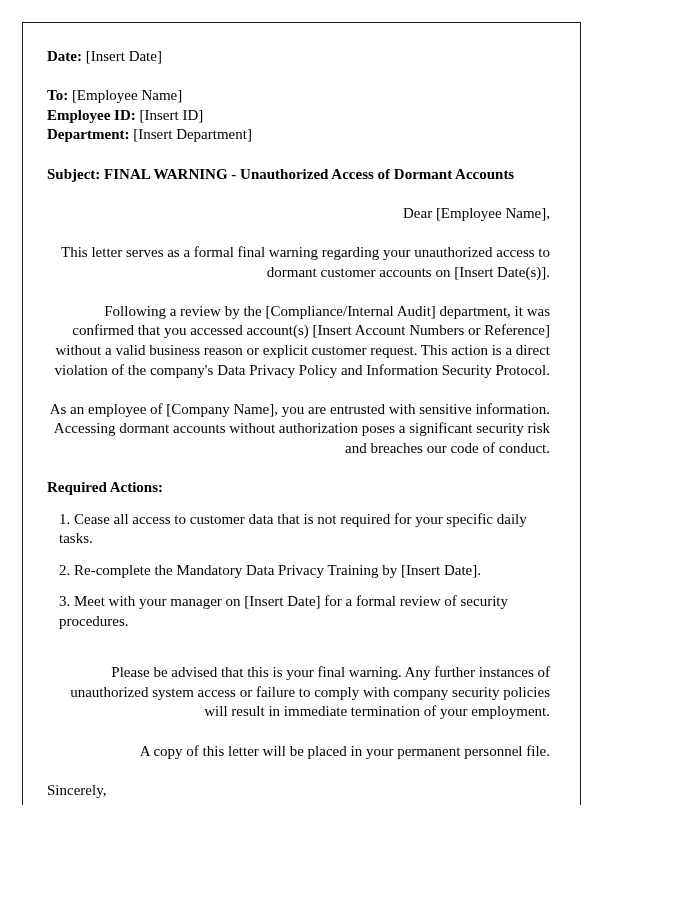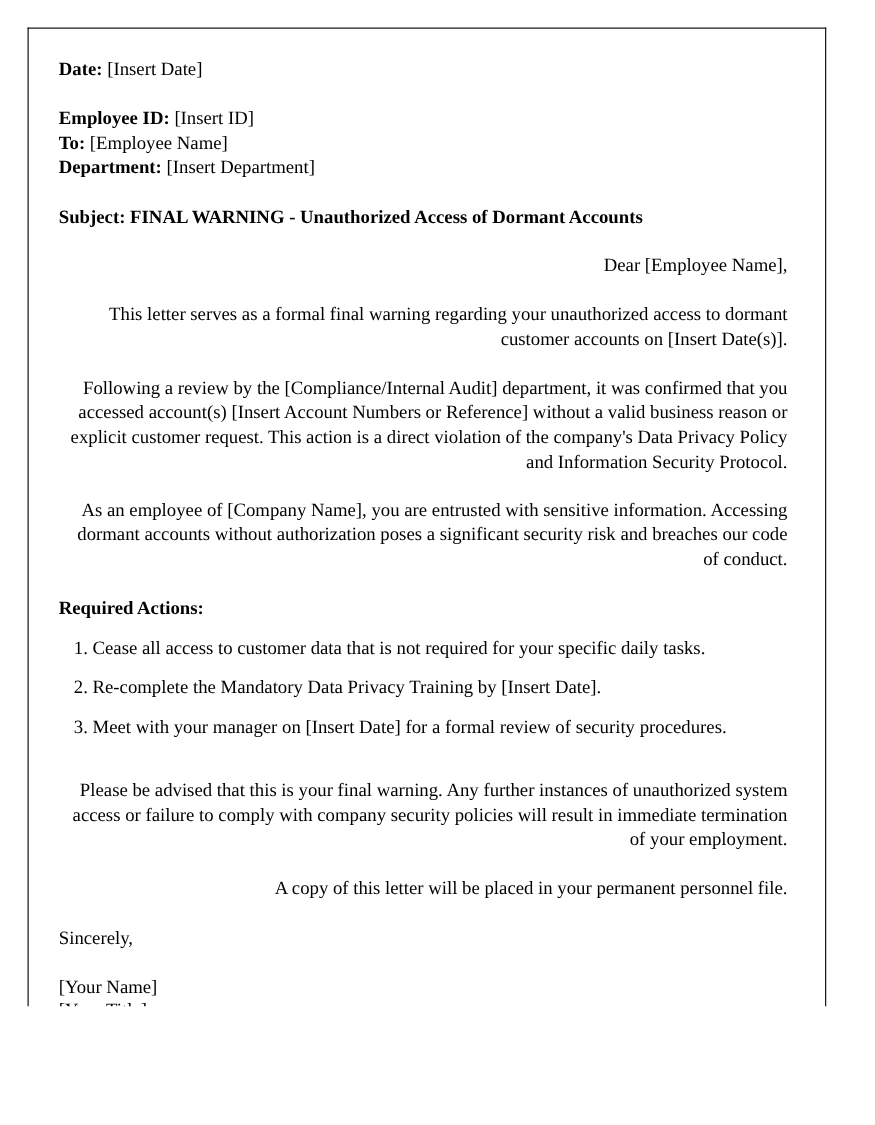--- a/index.html
+++ b/index.html
@@ -13,21 +13,21 @@
     background: #ffffff;
     font-family: "Liberation Serif", "DejaVu Serif", serif;
     overflow: hidden;
   }
 
   
   .page-sheet {
     position: absolute;
     left: 22px;
     top: 22px;
-    width: 639px;          
+    width: 559px;          
     height: 783px;         
     background: #ffffff;
     border-left: 1px solid #1c1c1c;
     border-top: 1px solid #1c1c1c;
     border-right: 1px solid #1c1c1c;
     border-bottom: none;
     box-sizing: border-box;
     overflow: hidden;
   }
 
@@ -80,22 +80,22 @@
 </head>
 <body>
 
 <div class="page-sheet">
   <div class="page-body">
 
     <p class="block"><span class="lbl">Date:</span> <span>[Insert Date]</span></p>
 
     <div class="gap-line"></div>
 
+    <p class="block"><span class="lbl">To:</span> <span>[Employee Name]</span></p>
     <p class="block"><span class="lbl">Employee ID:</span> <span>[Insert ID]</span></p>
-    <p class="block"><span class="lbl">To:</span> <span>[Employee Name]</span></p>
     <p class="block"><span class="lbl">Department:</span> <span>[Insert Department]</span></p>
 
     <div class="gap-line"></div>
 
     <p class="subject">Subject: FINAL WARNING - Unauthorized Access of Dormant Accounts</p>
 
     <div class="gap-line"></div>
 
     <p class="para">Dear [Employee Name],</p>
 

